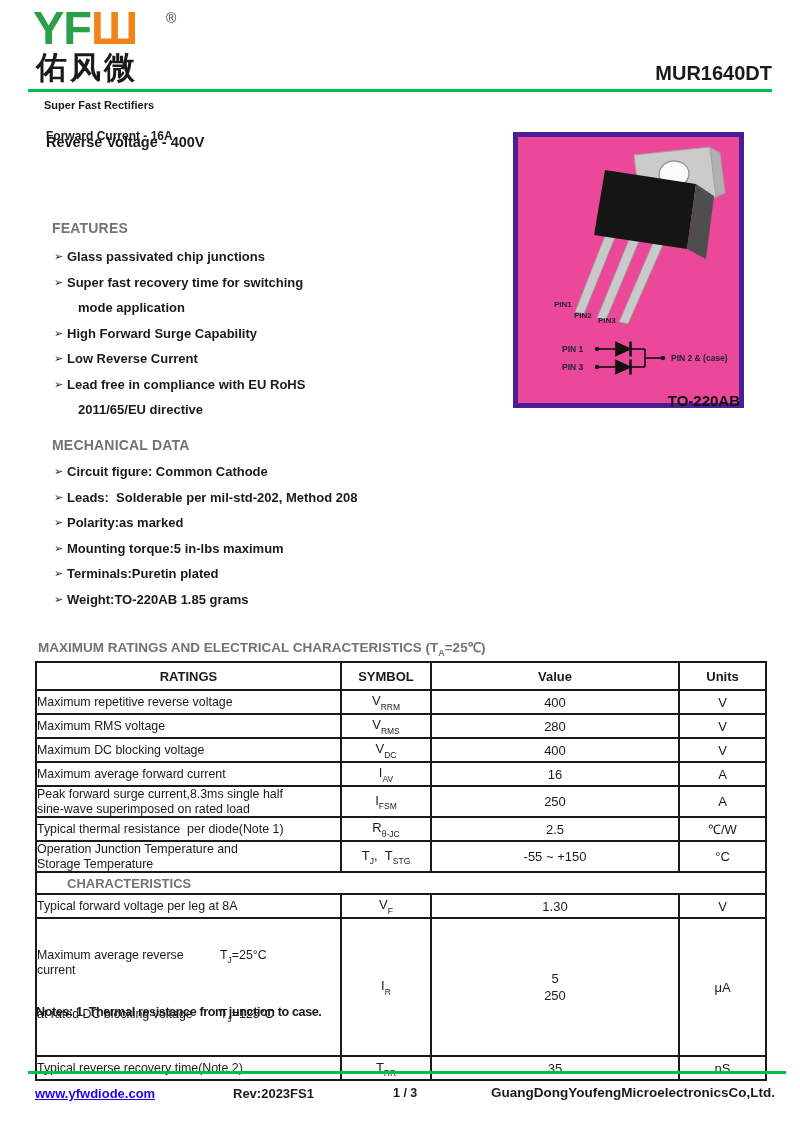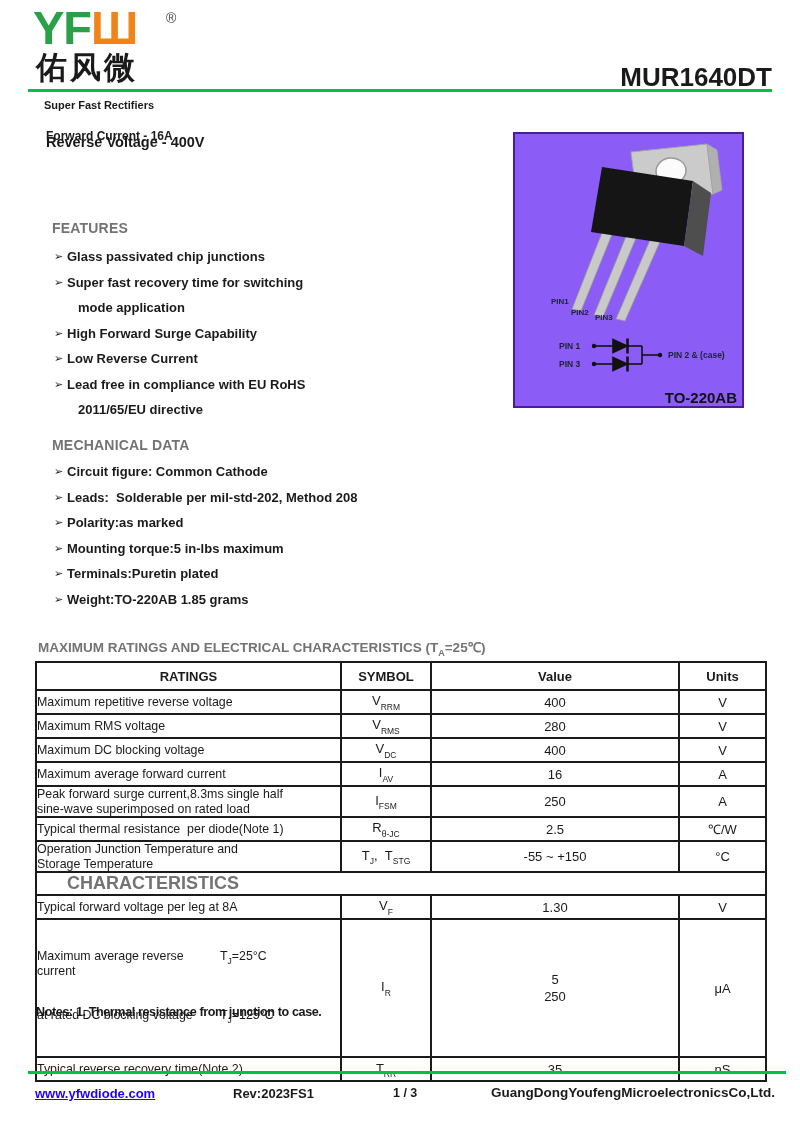--- a/index.html
+++ b/index.html
@@ -10,57 +10,57 @@
     margin:0 auto;
   }
   .abs { position:absolute; }
 
   
   .logo-latin { left:33px; top:4px; font-size:47px; font-weight:700; letter-spacing:-1px; line-height:1;text-align:right; }
   .logo-green { color:#2aa148; }
   .logo-orange { color:#f08418; }
   .reg-mark { left:166px; top:10px; font-size:14px; color:#444; font-weight:400; }
   .logo-cn { left:36px; top:50px; font-size:31px; font-weight:700; letter-spacing:3px; line-height:1.15; }
-  .part-number { right:28px; top:62px; font-size:26px; font-weight:700; }
+  .part-number { right:28px; top:62px; font-size:20px; font-weight:700; }
   .rule-top { left:28px; top:89px; width:744px; height:3px; }
   .sub1 { left:44px; top:99px;  font-size:11px; font-weight:700; }
   .sub2 { left:46px; top:134px; font-size:14.5px; font-weight:700; }
   .sub3 { left:46px; top:129px; font-size:12px; font-weight:700; }
 
   
   .sec-heading { font-size:14px; font-weight:700; letter-spacing:0.2px; }
   .features-heading { left:52px; top:220px; }
   .features-list { left:54px; top:244px; }
   .mech-heading { left:52px; top:437px; }
   .mech-list { left:54px; top:459px; }
   .b-line { height:25.5px; display:flex; align-items:center; font-size:13px; font-weight:700; }
   .b-line .arrow { width:13px; font-size:11px; font-weight:400; color:#222; }
   .b-line.indent { padding-left:11px; }
   .b-text { white-space:pre-wrap; }
 
   
-  .pkg-box { left:513px; top:132px; width:231px; height:276px; border:2px solid #4c1d95; background:#8b5cf6; }
+  .pkg-box { left:513px; top:132px; width:231px; height:276px; border:5px solid #4c1d95; background:#ec4899; }
 
   
   .table-title { left:38px; top:638px; font-size:13.5px; font-weight:700; }
   .table-title sub { font-size:9px; }
   .ratings-wrap { left:35px; top:661px; width:673px; }
   table.specs { width:730px; border-collapse:collapse; table-layout:fixed; }
   table.specs td, table.specs th { border:2px solid #1a1a1a; padding:0; vertical-align:middle; font-weight:400; }
   col.c-rating { width:305px; } col.c-symbol { width:90px; } col.c-value { width:248px; } col.c-units { width:87px; }
   tr.hdr th { height:28px; font-size:13px; font-weight:700; text-align:center; }
   td.c1 { font-size:12.4px; padding-left:7px; line-height:14.5px; white-space:pre-wrap; }
   td.c2, td.c3, td.c4 { text-align:center; font-size:13px; }
   tr.std td { height:24px; }
   tr.tall td { height:29px; }
   tr.tall2 td { height:28px; }
   tr.ir td { height:36px; }
   sub.sym { font-size:8.5px; position:relative; bottom:-1px; }
   tr.char-head td { height:22px; border-left:2px solid #1a1a1a; }
-  .char-heading { padding-left:30px; font-size:18px; font-weight:700; }
+  .char-heading { padding-left:30px; font-size:13px; font-weight:700; }
   .split { display:flex; line-height:15px; }
   .split .lft { flex:1 1 auto; }
   .split .cond { flex:0 0 120px; }
   .v2 { line-height:17px; }
 
   
   .notes { left:36px; top:1004px; font-size:12.6px; font-weight:700; letter-spacing:-0.4px; line-height:16.5px; }
   .notes .ind { padding-left:31px; }
   .notes sub { font-size:9px; letter-spacing:0; }
 

